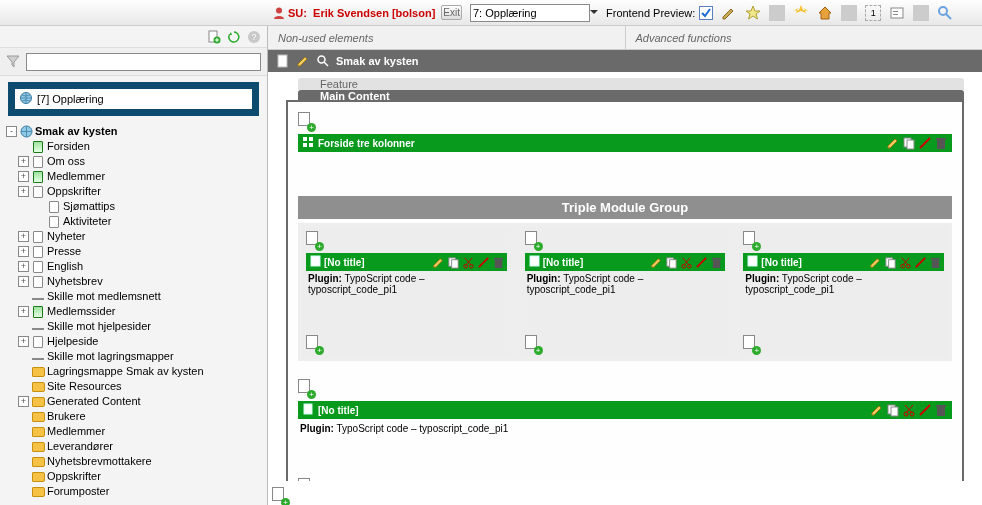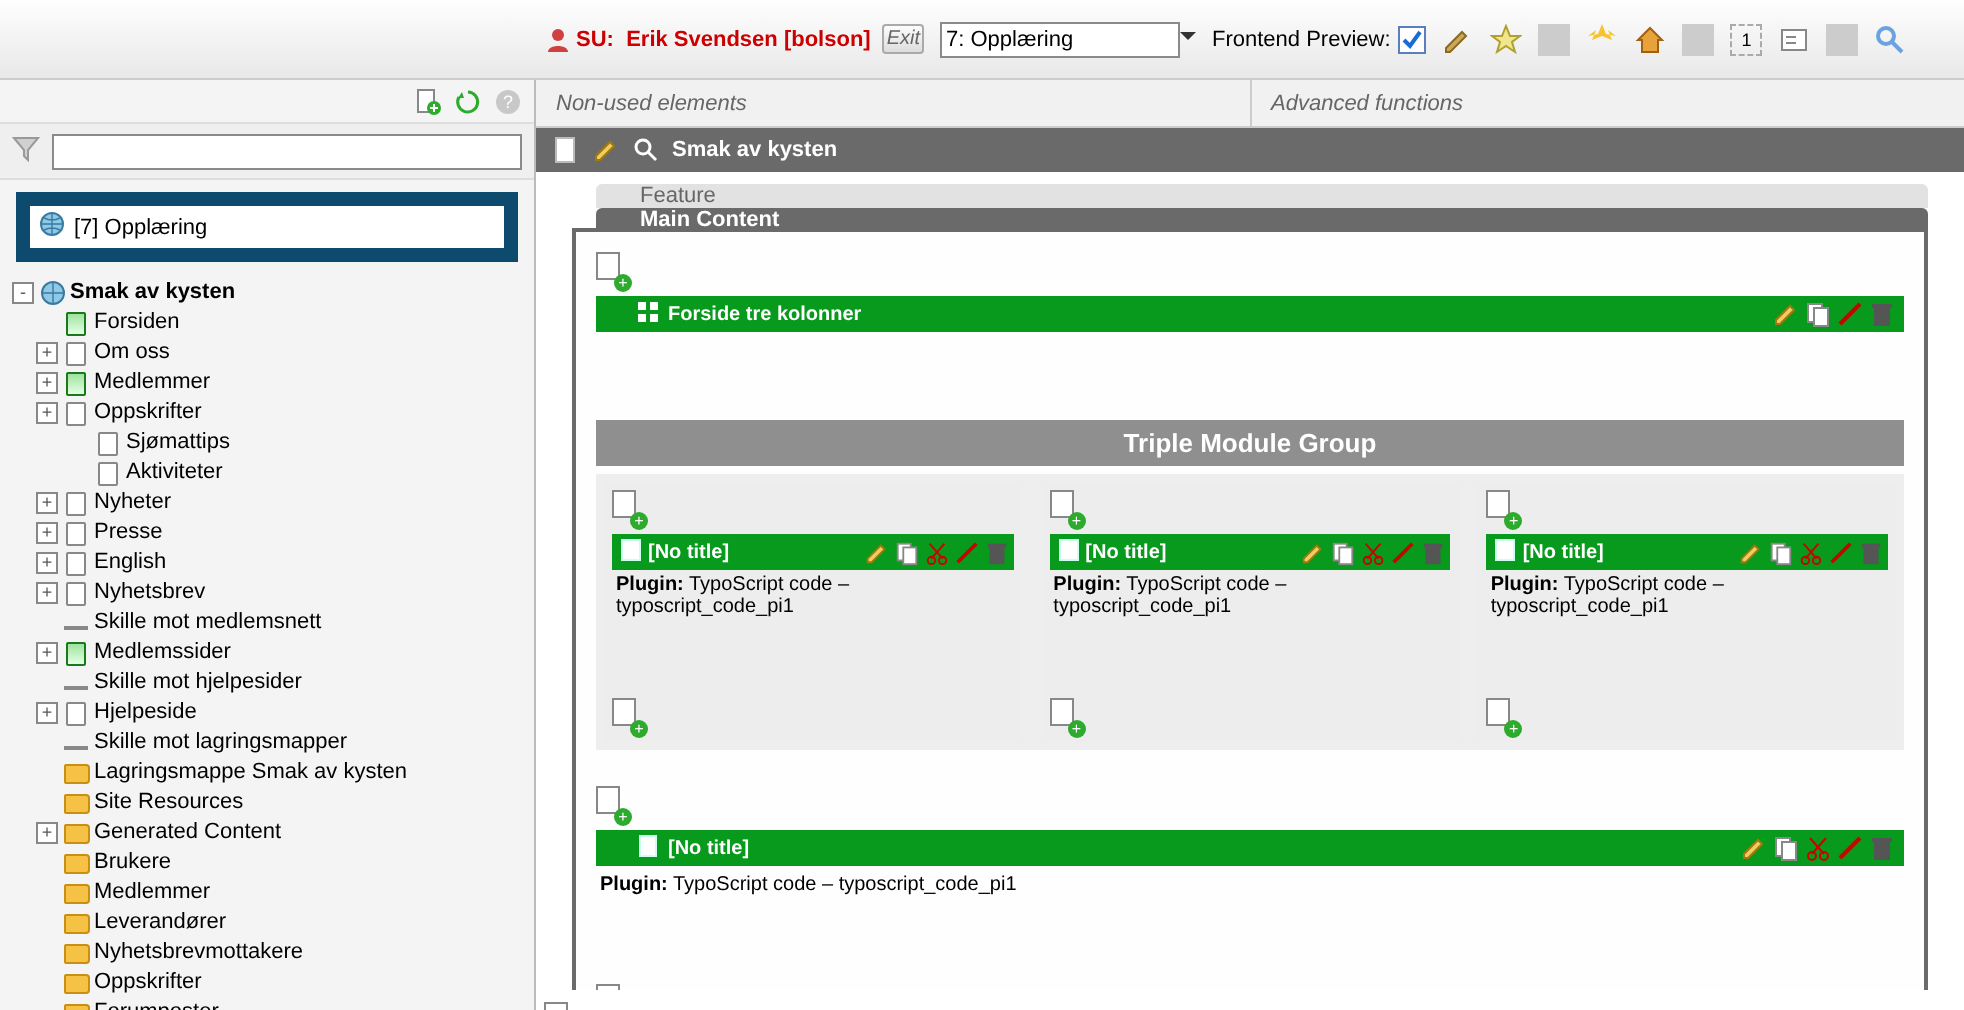--- a/index.html
+++ b/index.html
@@ -7,41 +7,40 @@
     margin: 0;
     padding: 0;
     font-family: Verdana, Arial, sans-serif;
     font-size: 11px;
     background: #f0f0f0;
     width: 982px;
     height: 505px;
     overflow: hidden;
   }
   .toolbar-top {
-    height: 40px;
+    height: 26px;
     background: linear-gradient(#fefefe, #e8e8e8);
     border-bottom: 1px solid #ccc;
     display: flex;
     align-items: center;
     padding: 0 4px;
   }
   .toolbar-left-spacer { width: 268px; }
   .su-icon {
     width: 14px; height: 14px; margin-right: 2px;
   }
   .su-text { color: #cc0000; font-weight: bold; font-size: 11px; }
   .exit-btn {
     background: linear-gradient(#fdfdfd, #ddd);
     border: 1px solid #aaa;
     border-radius: 2px;
     padding: 1px 1px;
     font-size: 10px; color: #666;
     margin: 0 6px;
     cursor: pointer;
-    font-style: italic;
   }
   .top-select {
     font-size: 11px;
     border: 1px solid #8a8a8a;
     height: 18px;
     width: 120px;
     margin-left: 2px;
   }
   .top-select-arrow { margin-left:-2px; }
   .fp-label { font-size: 11px; margin-left: 6px; }
@@ -197,21 +196,21 @@
     position: absolute; right: -2px; bottom: -2px;
     width: 9px; height: 9px; border-radius: 50%;
     background: #2dab2d; color: #fff; font-size: 8px; line-height: 9px; text-align: center;
   }
   
   .section-header {
     background: #089a1c;
     color: #fff;
     height: 18px;
     display: flex; align-items: center;
-    padding-left: 20px;
+    padding-left: 4px;
     font-size: 10px; font-weight: bold;
     margin-top: 4px;
     justify-content: space-between;
   }
   .section-header .sh-icon { margin-right: 4px; }
   .section-header .sh-actions { margin-left: auto; display: flex; gap: 2px; padding-right: 4px;}
   .section-header .sh-actions span { width: 14px; height: 14px; display: inline-flex; align-items: center; justify-content: center;}
   
   .triple-title {
     background: #8f8f8f;

